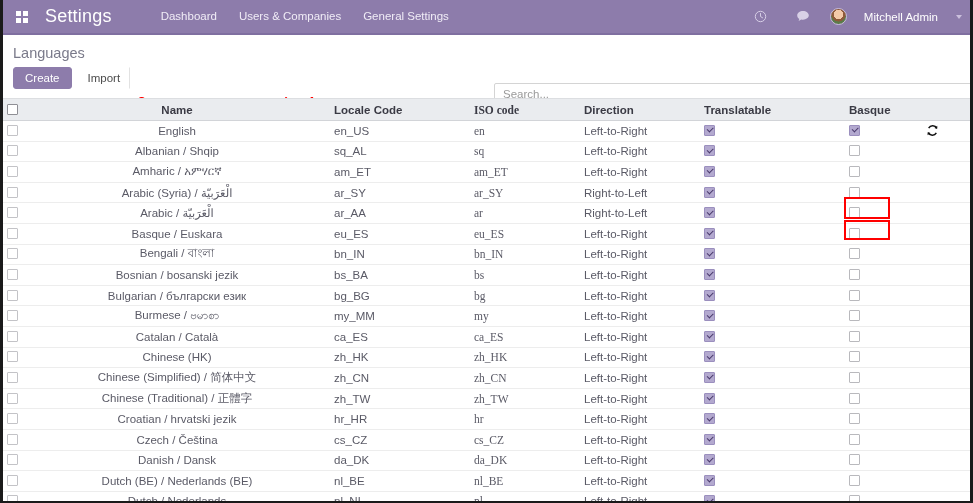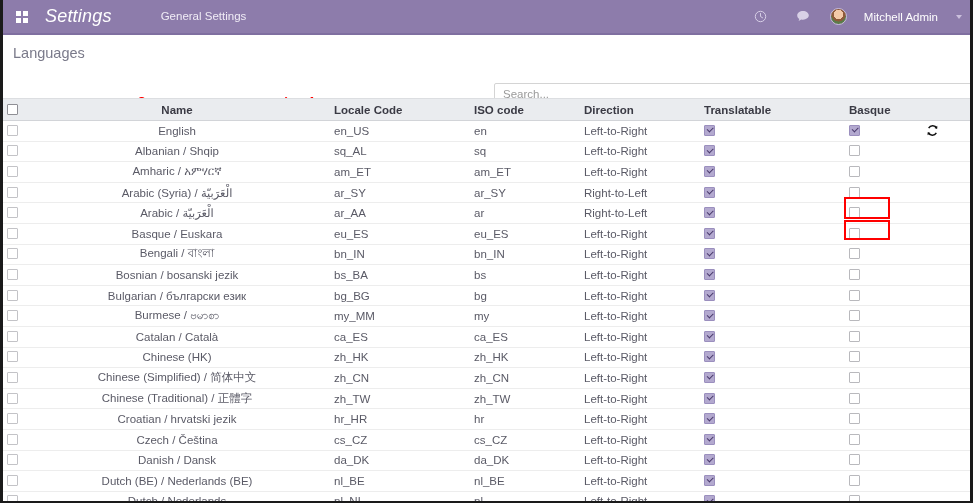--- a/index.html
+++ b/index.html
@@ -32,21 +32,20 @@
   }
   .apps-icon {
     width: 30px; display: flex; align-items: center; justify-content: center;
     margin-left: 4px;
   }
   .apps-grid { display: grid; grid-template-columns: 5px 5px; grid-gap: 2px; }
   .apps-grid i { display:block; width: 5px; height: 5px; background: #ffffff; }
   .brand {
     font-size: 18px; color: #ffffff; margin-left: 8px; letter-spacing: .2px;
     font-weight: 400;
-    font-style: italic;
   }
   .nav-menu { display: flex; align-items: center; margin-left: 38px; }
   .nav-menu a {
     color: #f0ecf6; font-size: 11.5px; text-decoration: none;
     padding: 0 11px; white-space: nowrap; line-height: 33px;
   }
   .nav-right {
     position: absolute; right: 8px; top: 0; height: 33px;
     display: flex; align-items: center; gap: 12px;
   }
@@ -148,21 +147,21 @@
     white-space: nowrap;
   }
   tbody td {
     border-bottom: 1px solid #ededed;
     font-size: 11.5px; color: #5a5a66; height: 20.6px;
     padding: 0 0 0 4px; white-space: nowrap; overflow: hidden;
   }
   .c-check { width: 17px; padding-left: 4px !important; }
   .c-name { width: 310px; text-align: center; }
   .c-locale { width: 140px; }
-  .c-iso { width: 110px; }
+  .c-iso { width: 110px; font-family: Liberation Serif, serif; }
   .c-dir { width: 120px; }
   .c-trans { width: 145px; }
   .c-active { width: 40px; }
   .c-tail { width: 91px; }
 
   .cbx {
     display: inline-block; width: 11px; height: 11px;
     border: 1px solid #b9b9bd; background: #fff; border-radius: 1px;
     vertical-align: -1px;
   }
@@ -196,20 +195,22 @@
     <div class="apps-icon">
       <div class="apps-grid">
           <i></i>
           <i></i>
           <i></i>
           <i></i>
         </div>
     </div>
     <div class="brand">Settings</div>
     <nav class="nav-menu">
+      <a href="#">Dashboard</a>
+      <a href="#">Users &amp; Companies</a>
       <a href="#">General Settings</a>
     </nav>
     <div class="nav-right">
       <div class="nav-ico">
         <svg width="13" height="13" viewBox="0 0 16 16">
             <circle cx="8" cy="8" r="6.4" fill="none" stroke="#d8d0e6" stroke-width="1.2"></circle>
             <path d="M8 4.3V8l2.6 1.6" fill="none" stroke="#d8d0e6" stroke-width="1.2" stroke-linecap="round"></path>
           </svg>
       </div>
       <div class="nav-ico">
@@ -220,20 +221,24 @@
       <div class="avatar"></div>
       <span class="user-name">Mitchell Admin</span>
       <span class="caret-w"></span>
     </div>
   </div>
   <div class="navbar-underline"></div>
 
   <div class="cp">
     <div class="cp-title">Languages</div>
 
+    <div class="btn-row">
+      <button class="btn-create">Create</button>
+      <button class="btn-import">Import</button>
+    </div>
 
     <div class="annotation">Languages present in the system</div>
 
     <div class="search-wrap">
       <div class="search-box">
         <input type="text" placeholder="Search..." style="">
         <span class="magnifier">
           <svg width="14" height="14" viewBox="0 0 16 16">
               <circle cx="6.6" cy="6.6" r="4.6" fill="none" stroke="#333" stroke-width="1.4"></circle>
               <path d="M10.2 10.2L14.4 14.4" stroke="#333" stroke-width="1.6" stroke-linecap="round"></path>

